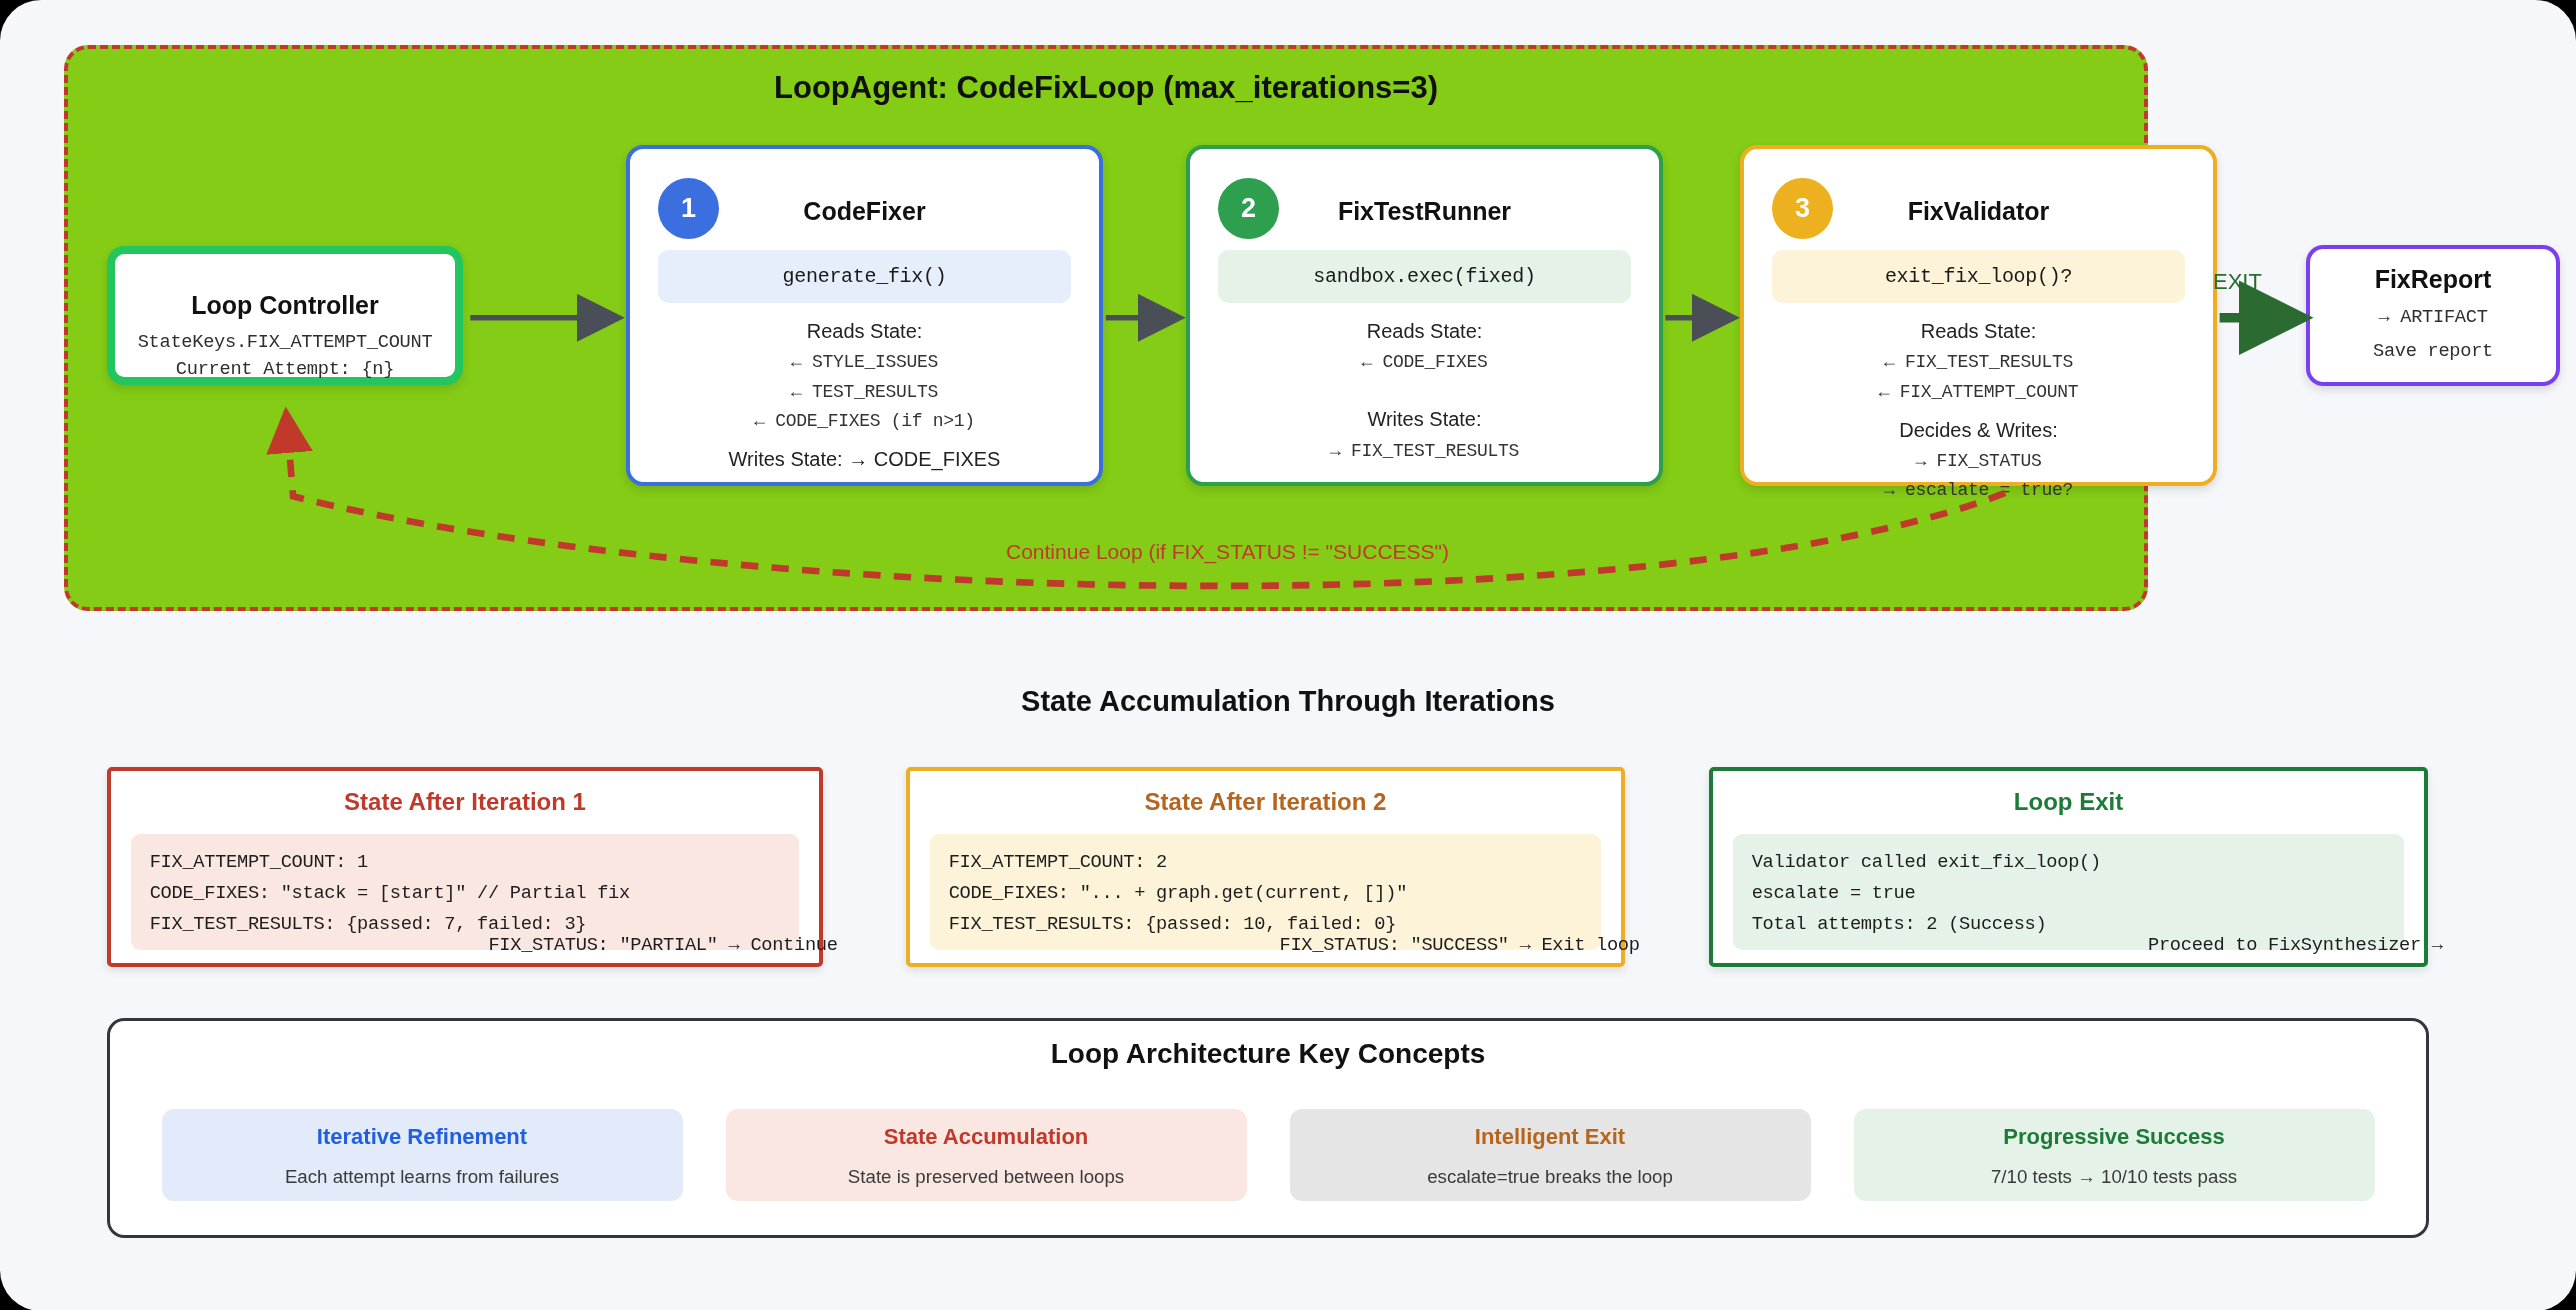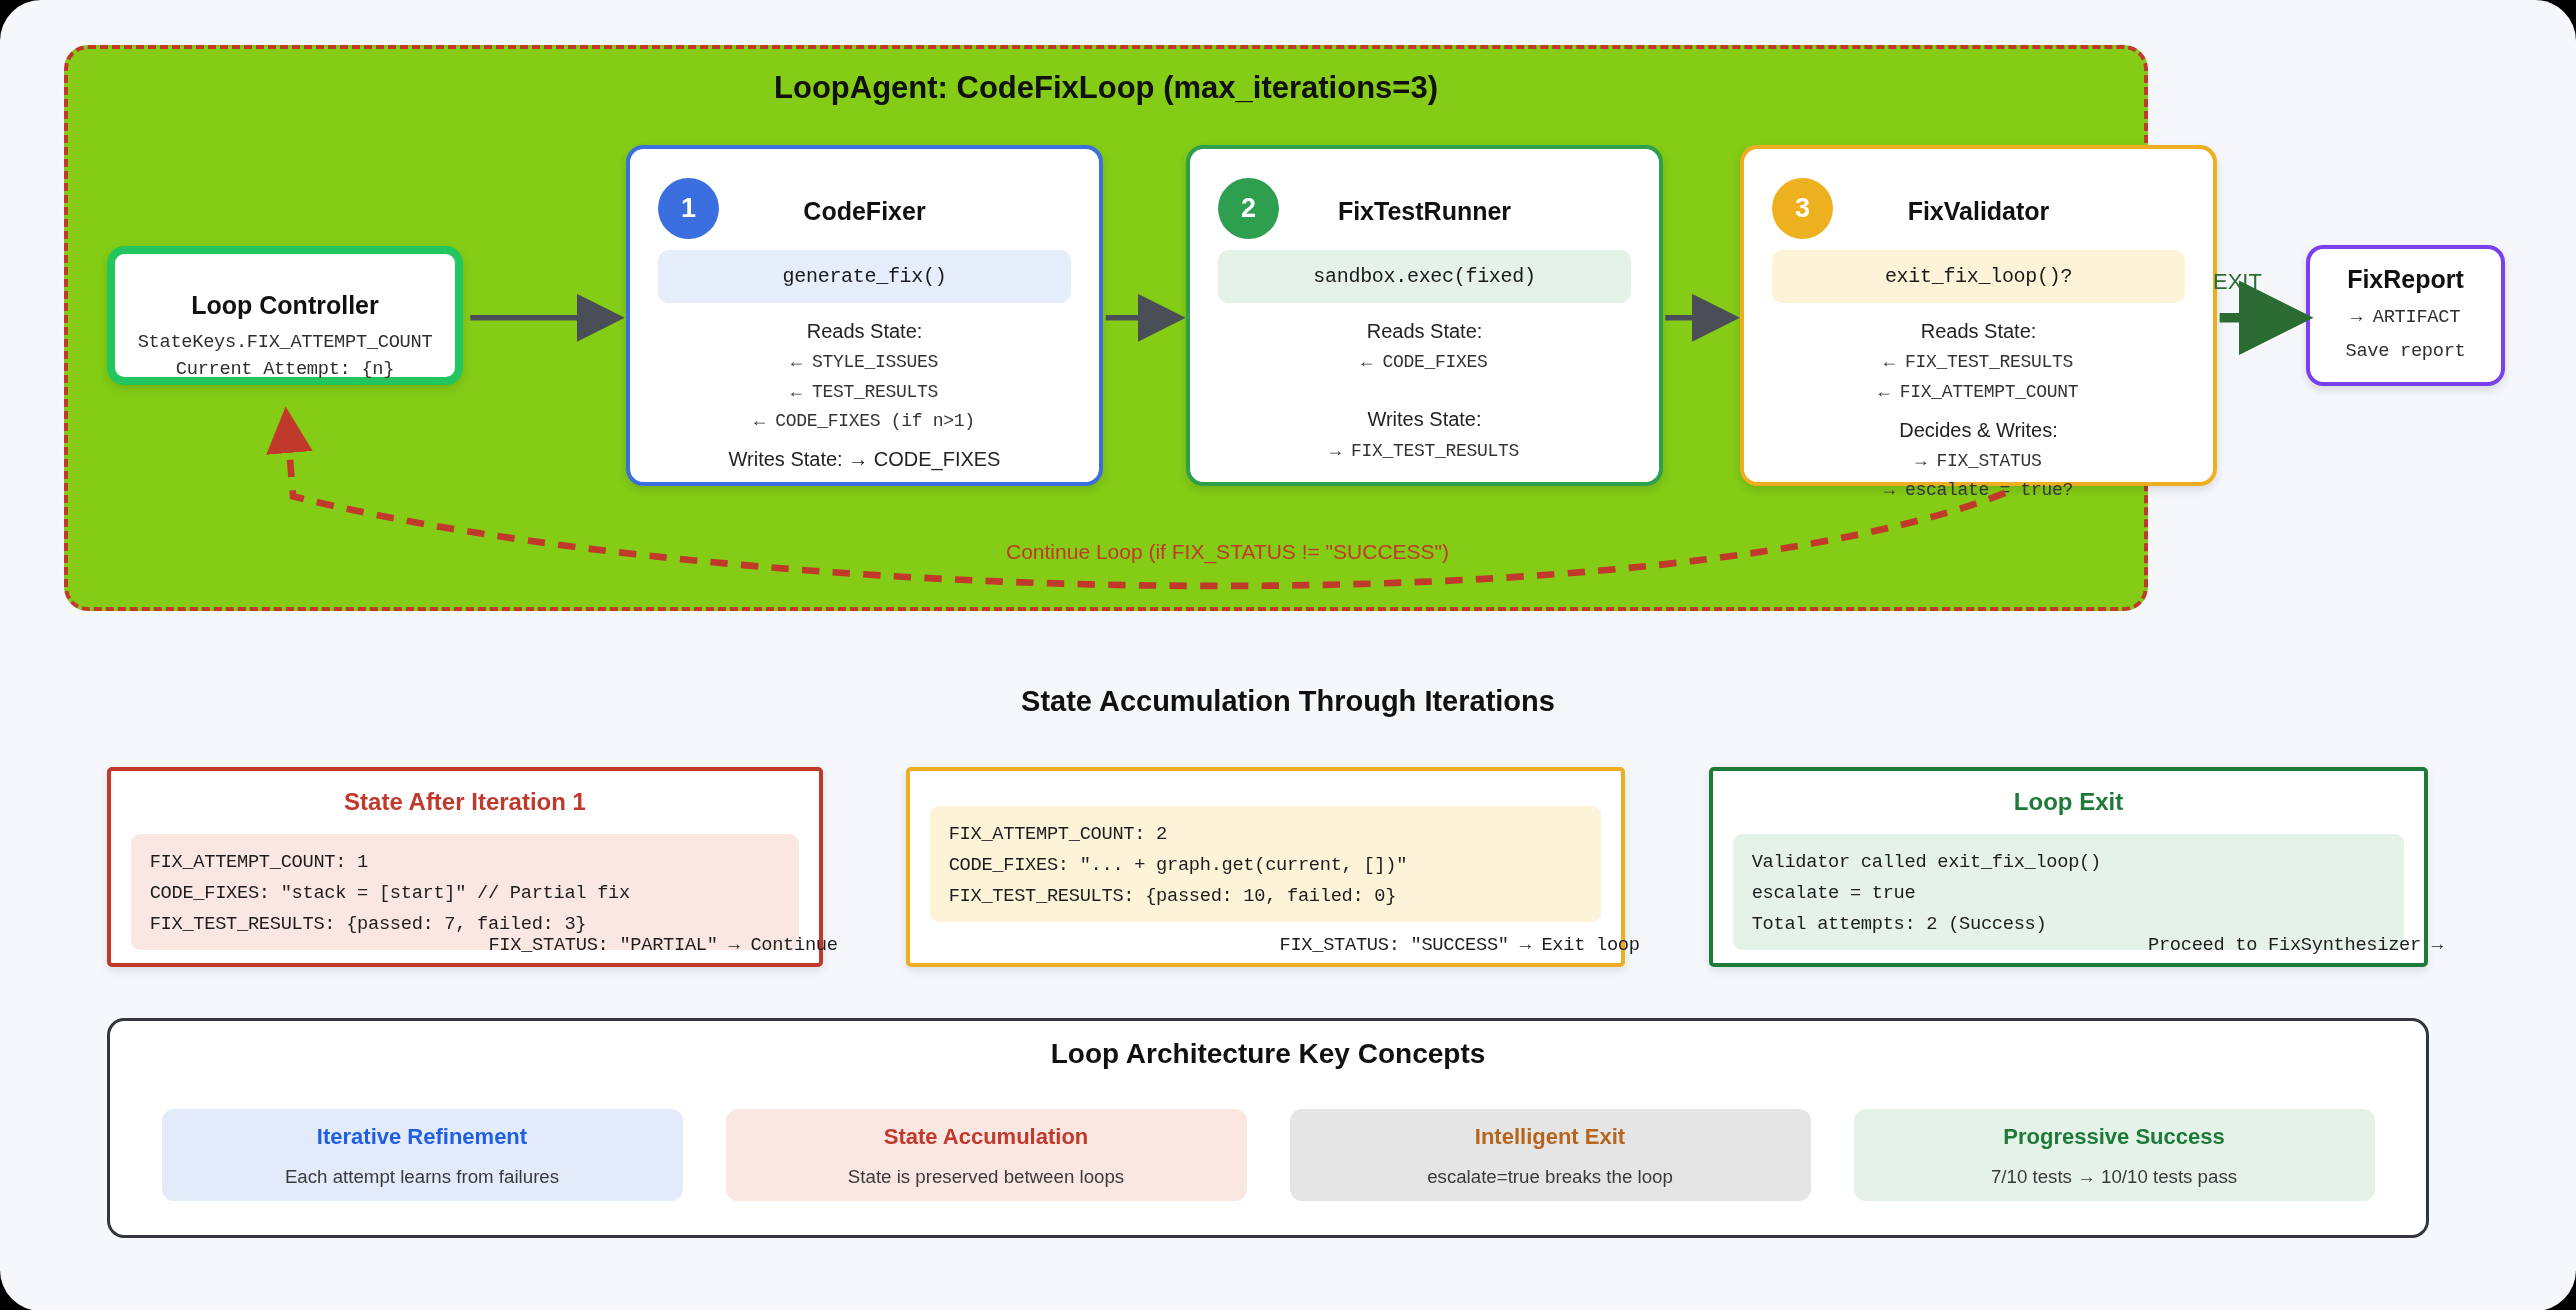--- a/index.html
+++ b/index.html
@@ -133,21 +133,21 @@
   .writes-inline {
     text-align: center;
     font-size: 20px;
     color: #222;
     margin-top: 17.3px;
   }
 
   
   #fix-report {
     left: 2306px; top: 245px;
-    width: 199px; height: 141px;
+    width: 254px; height: 141px;
     border: 4px solid #7b3ff2;
     padding-top: 16px;
   }
   #fix-report .node-title { font-size: 25px; }
   #fix-report .fr-line {
     text-align: center;
     font-size: 18.7px;
     color: #2f2f2f;
     margin-top: 12px;
     letter-spacing: -0.3px;
@@ -374,20 +374,21 @@
     <div class="state-card-title">State After Iteration 1</div>
     <div class="state-body mono">
       <div>FIX_ATTEMPT_COUNT: 1</div>
       <div>CODE_FIXES: "stack = [start]" // Partial fix</div>
       <div>FIX_TEST_RESULTS: {passed: 7, failed: 3}</div>
     </div>
     <div class="state-footer mono">FIX_STATUS: "PARTIAL" → Continue</div>
   </div>
 
   <div class="state-card" id="state-card-2">
+    <div class="state-card-title">State After Iteration 2</div>
     <div class="state-body mono">
       <div>FIX_ATTEMPT_COUNT: 2</div>
       <div>CODE_FIXES: "... + graph.get(current, [])"</div>
       <div>FIX_TEST_RESULTS: {passed: 10, failed: 0}</div>
     </div>
     <div class="state-footer mono">FIX_STATUS: "SUCCESS" → Exit loop</div>
   </div>
 
   <div class="state-card" id="state-card-3">
     <div class="state-card-title">Loop Exit</div>

